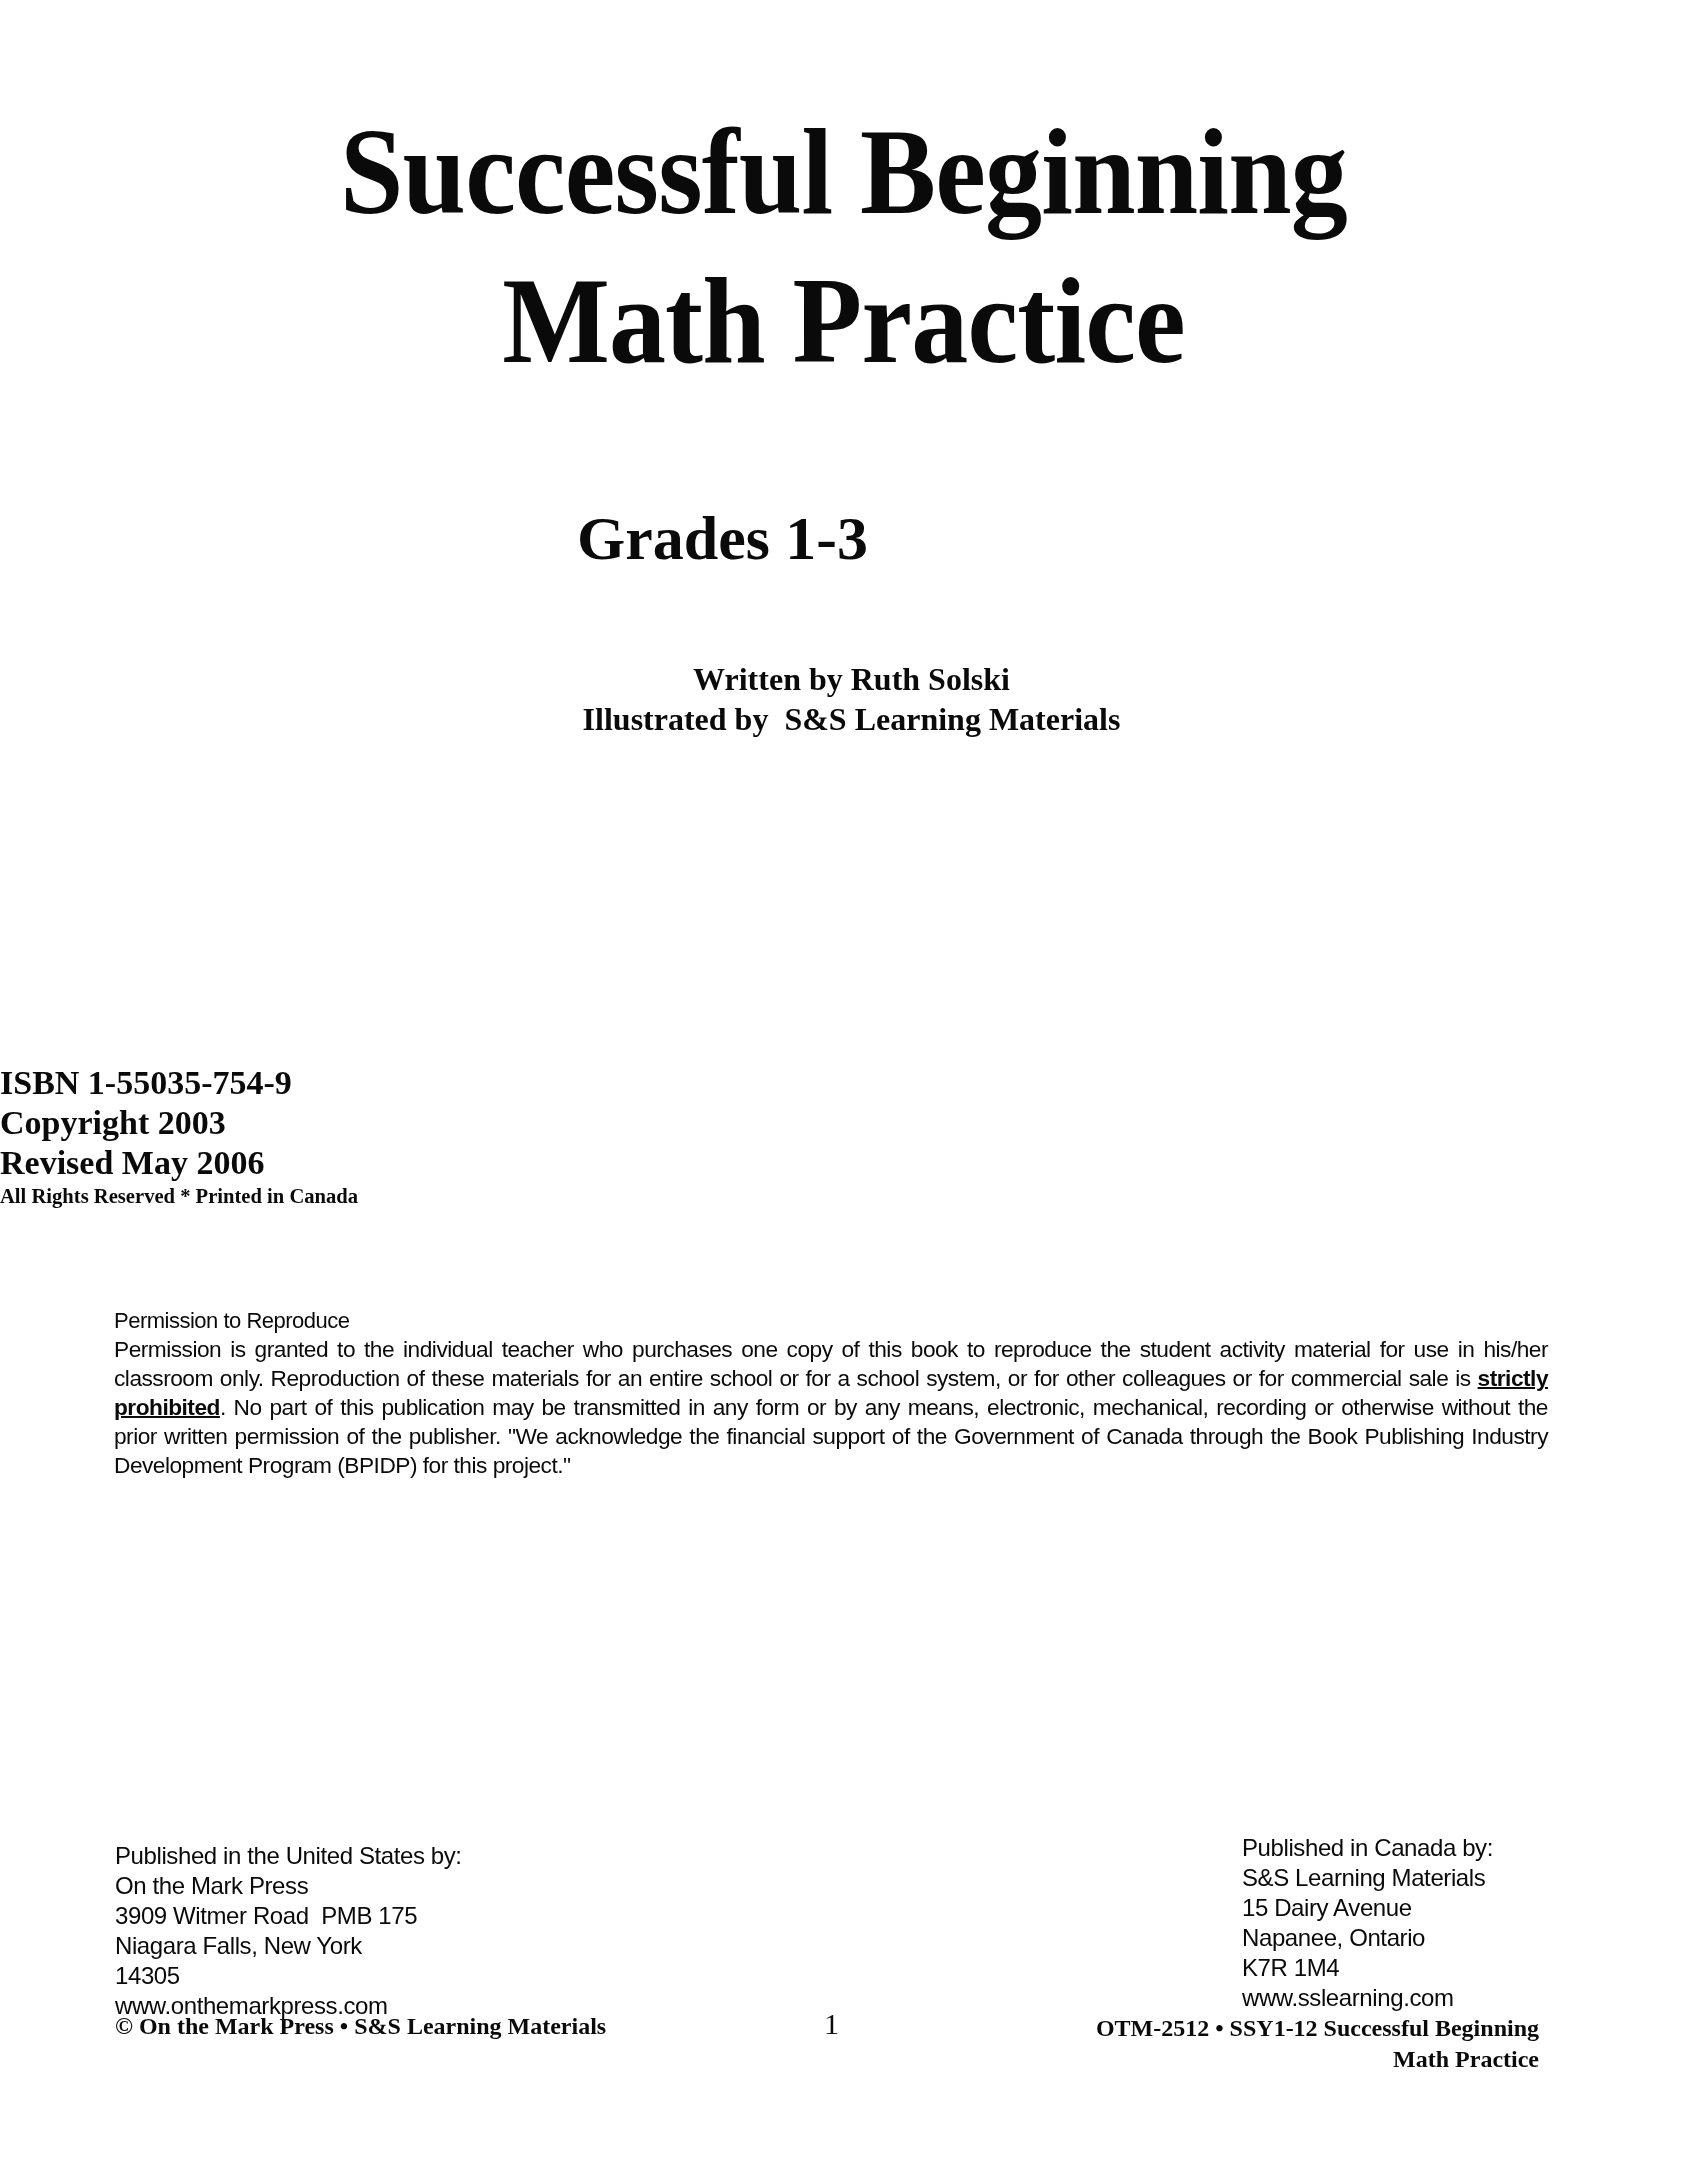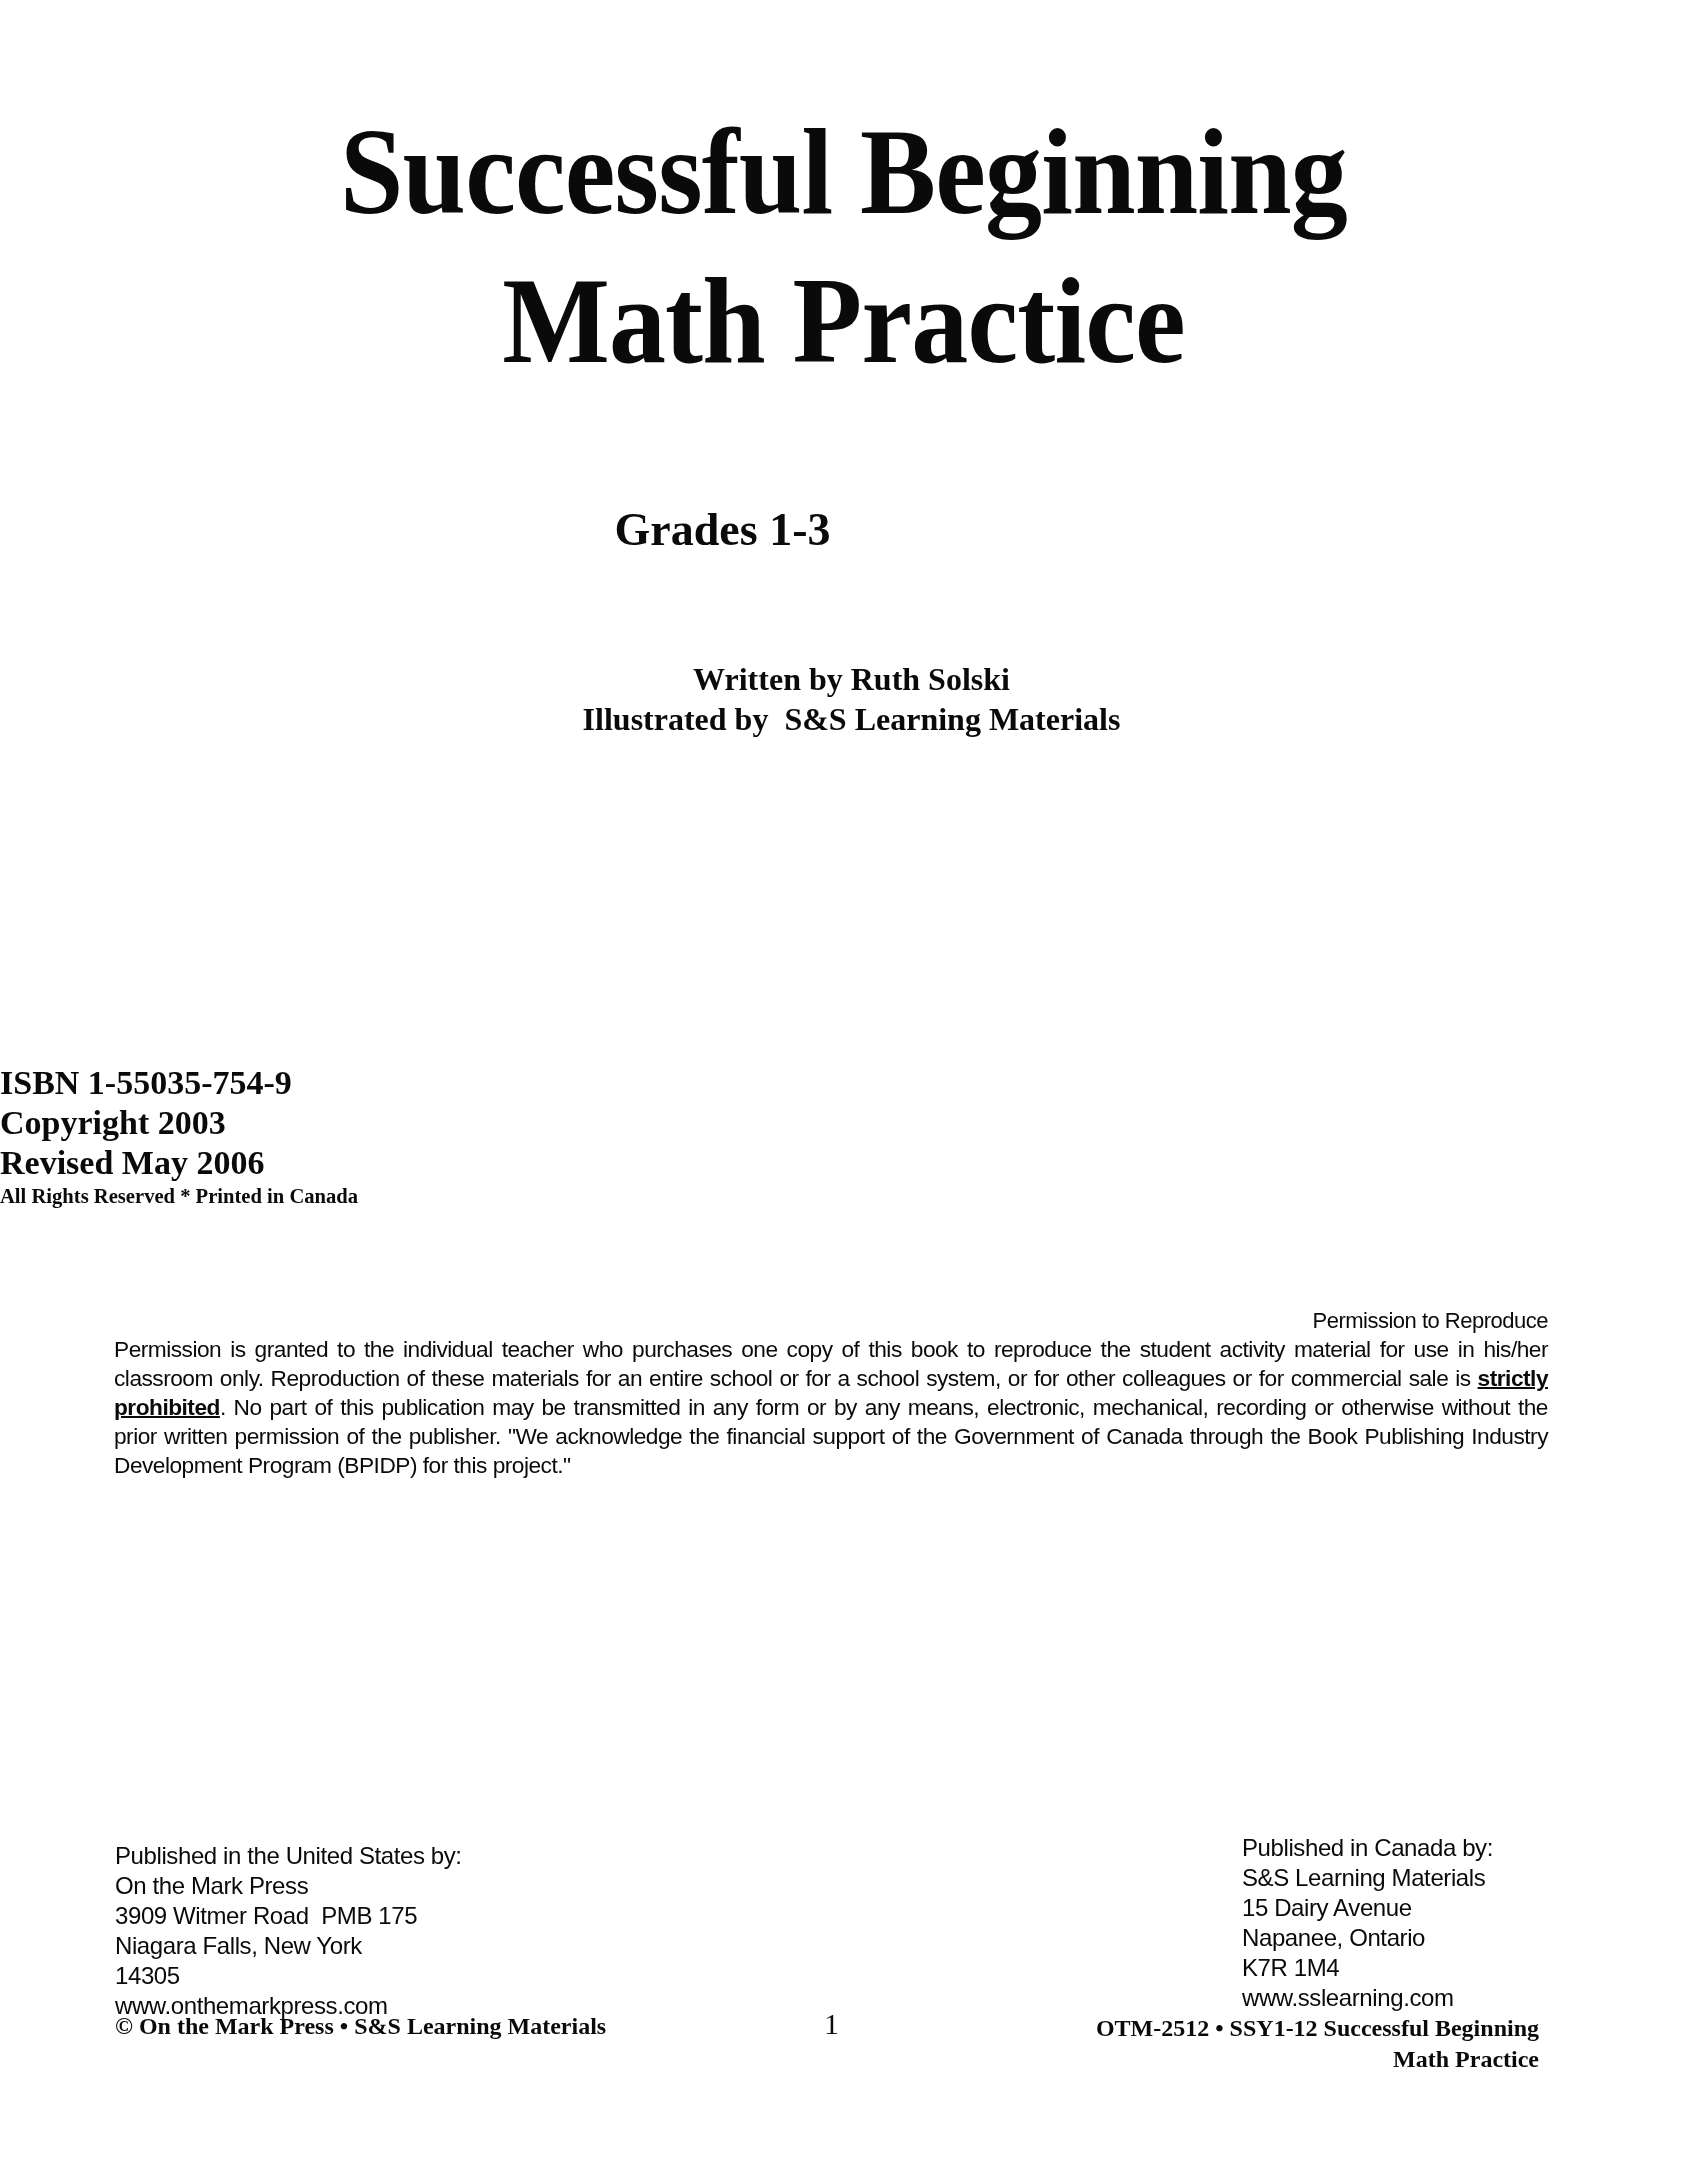--- a/index.html
+++ b/index.html
@@ -26,21 +26,21 @@
       letter-spacing: -0.8px;
       transform: scaleY(1.08);
     }
     #title-line-1 { top: 115px; }
     #title-line-2 { top: 264px; }
 
     .grades {
       position: absolute;
       left: 0; width: 1445px; top: 503px;
       text-align: center;
-      font-size: 46px;
+      font-size: 62px;
     }
     .credits {
       position: absolute;
       left: 0; width: 1687px; top: 659px;
       text-align: center;
       font-size: 32px;
       line-height: 40px;
       padding-left: 8px;
     }
     .pubinfo {
@@ -55,21 +55,21 @@
       line-height: 26px;
     }
     .permission {
       position: absolute;
       left: 114px; width: 1434px; top: 1306px;
       font-size: 22.7px;
       line-height: 29px;
       letter-spacing: -0.5px;
     }
     .permission .perm-title {
-      text-align: right;
+      text-align: left;
       font-size: 22px;
     }
     .permission .perm-body {
       text-align: justify;
     }
     .permission u { text-decoration-thickness: 1.6px; font-weight: bold; }
 
     .addr {
       position: absolute;
       top: 1833px;

